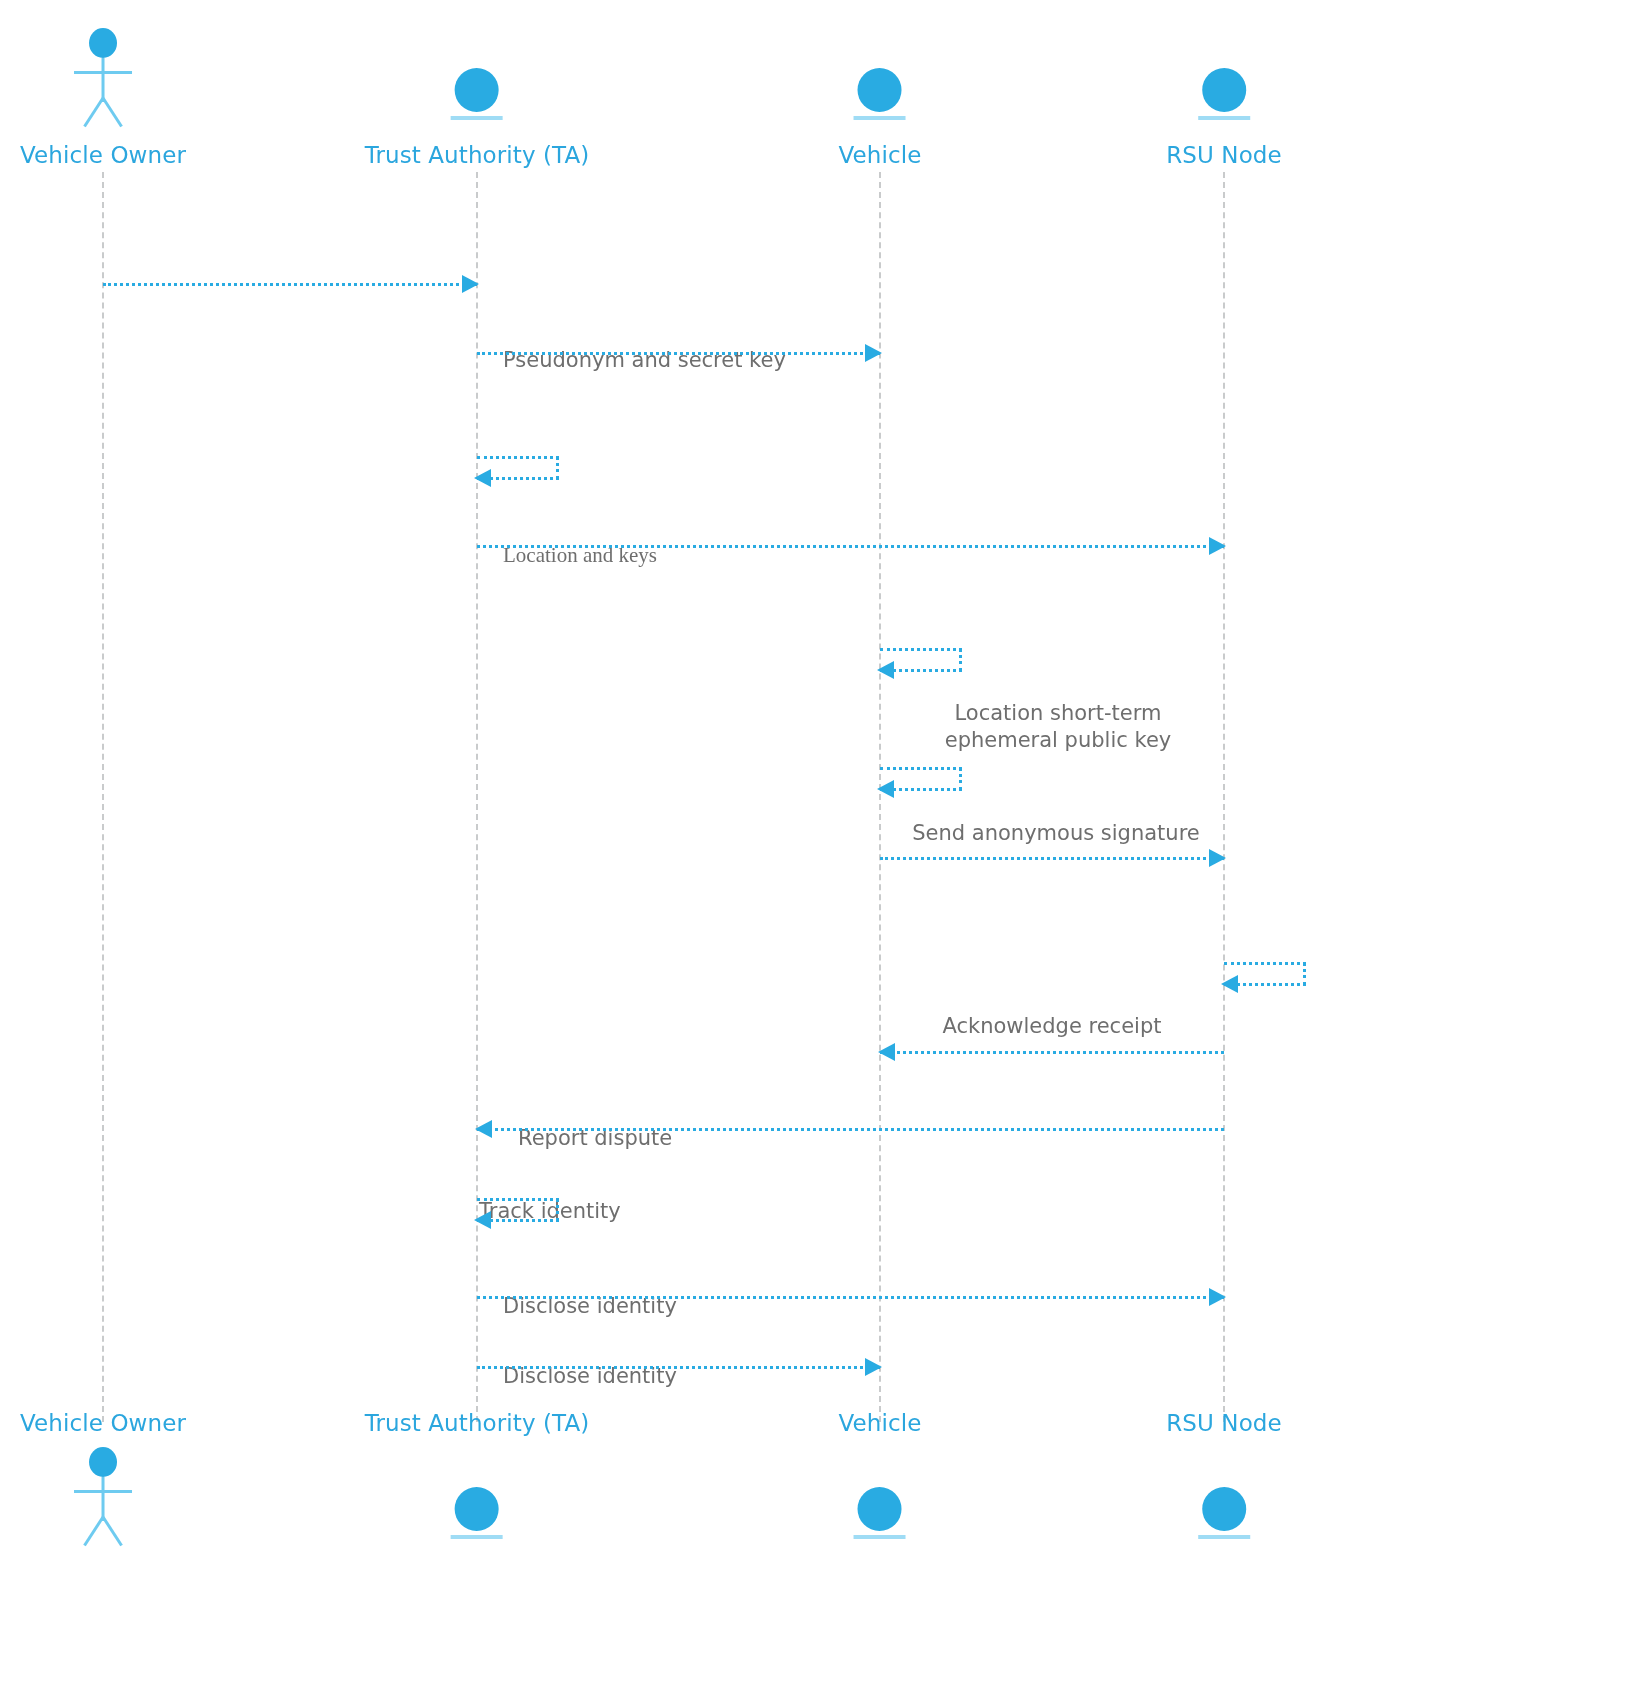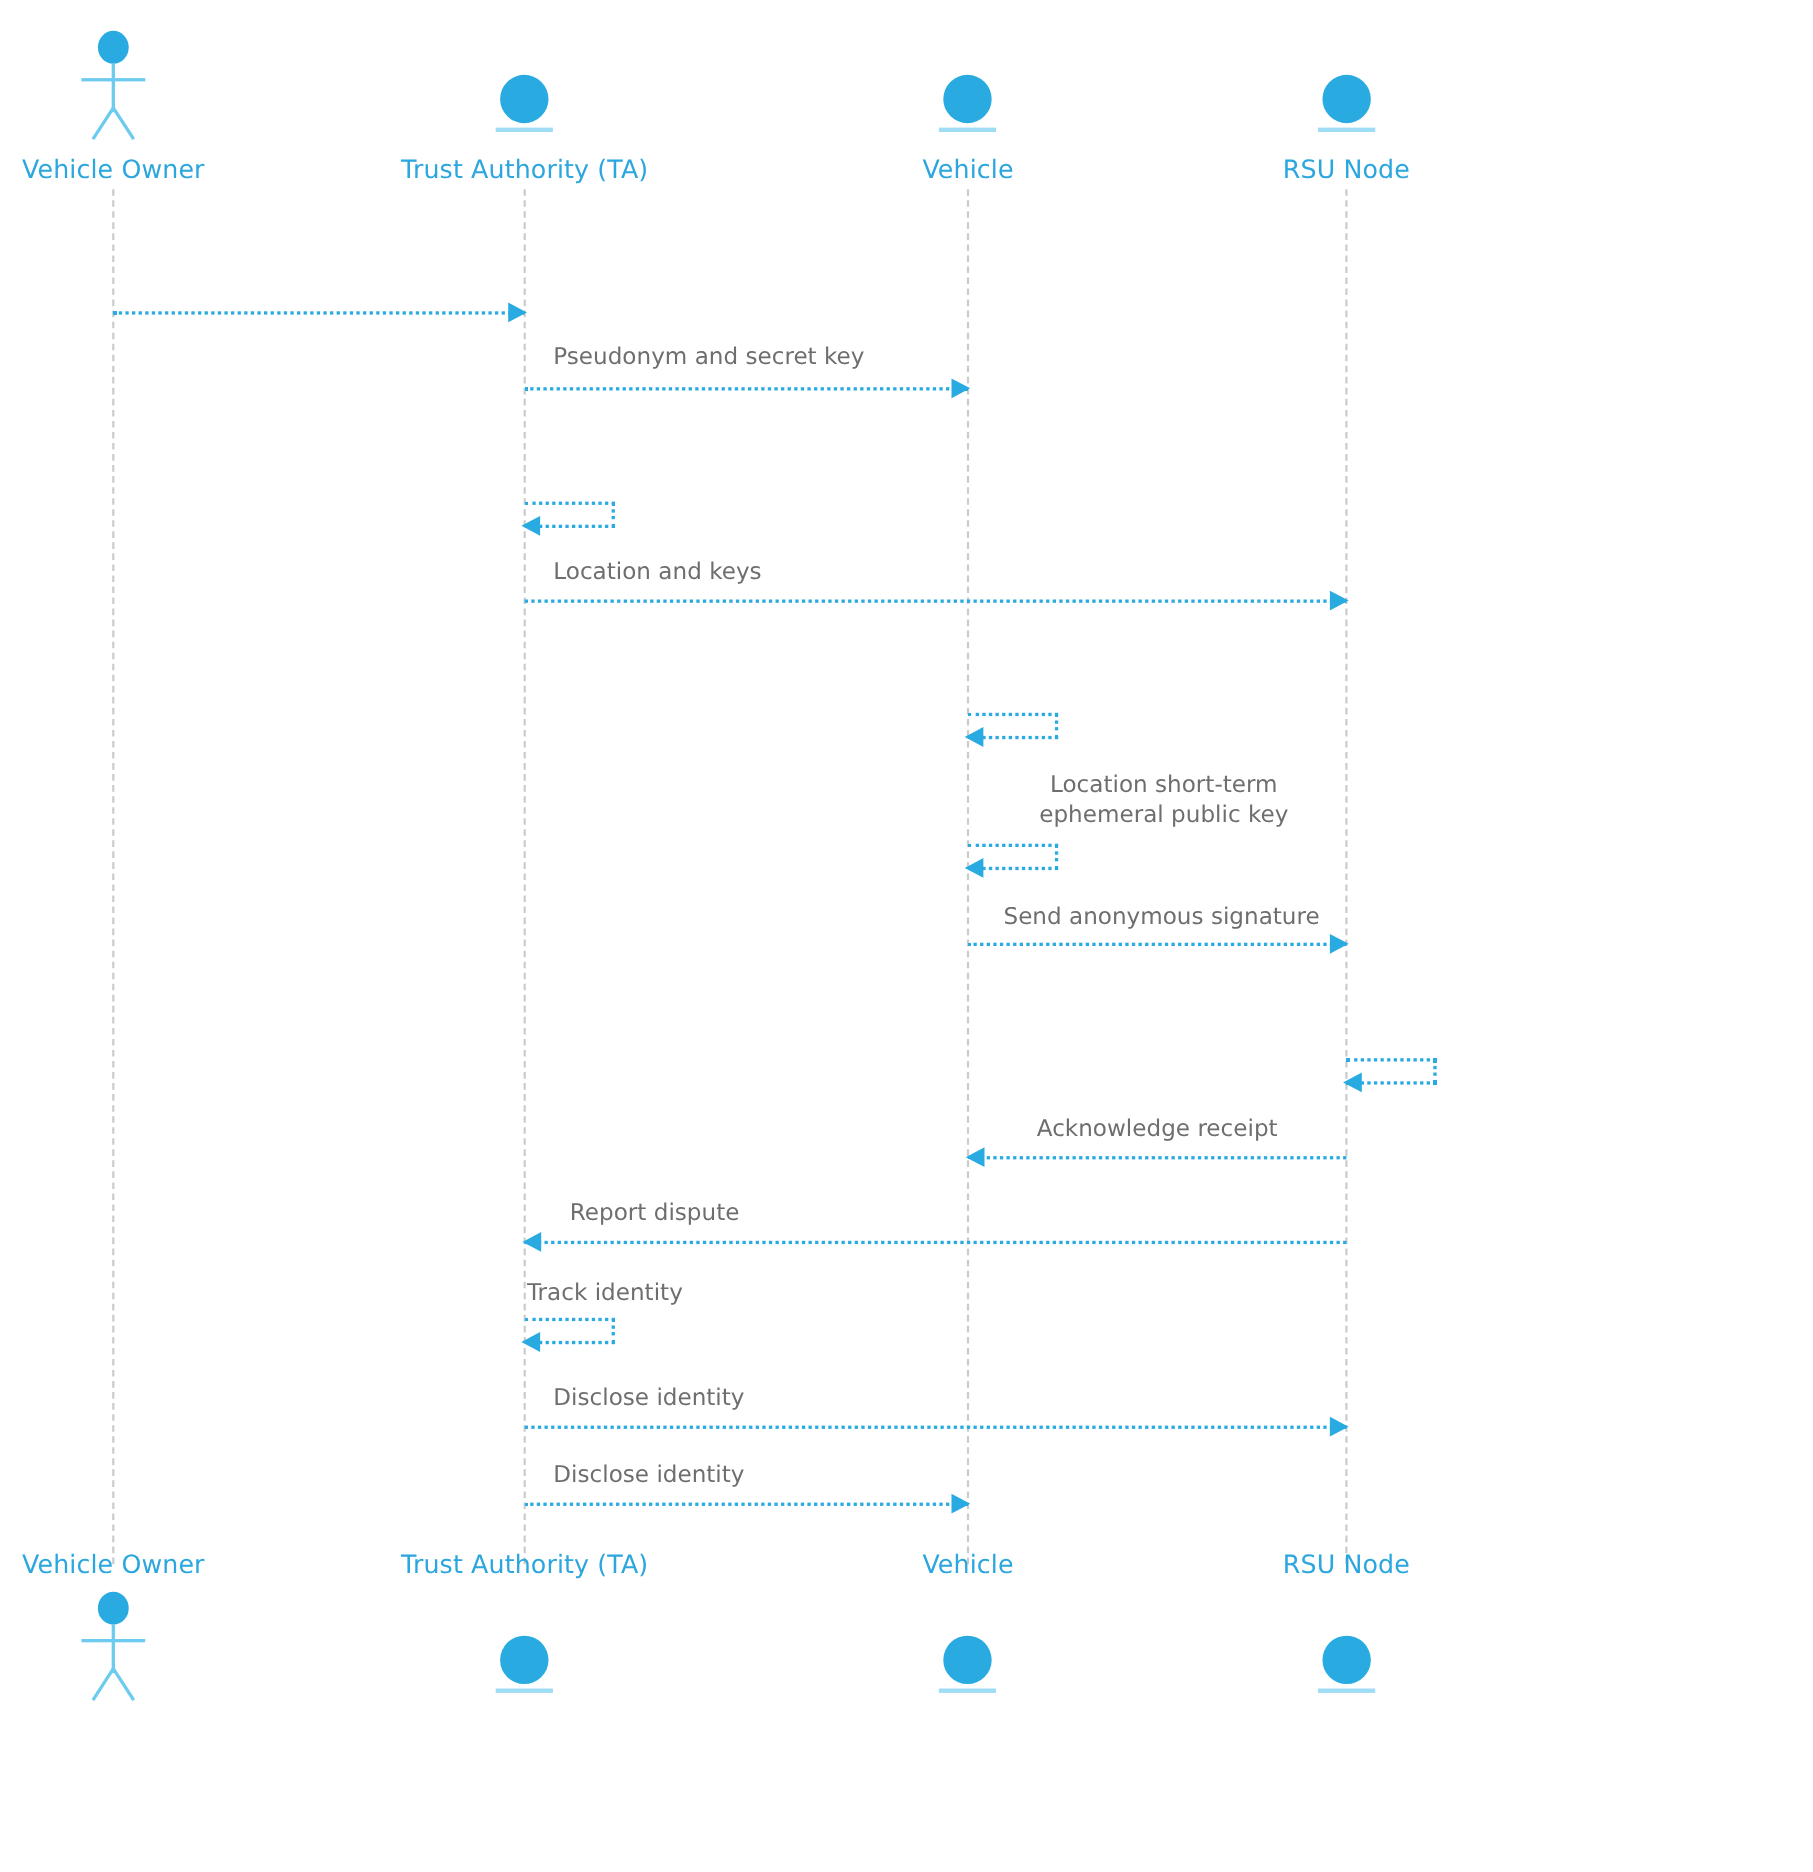--- a/index.html
+++ b/index.html
@@ -144,21 +144,21 @@
     border-right: 17px solid #29ABE2;
   }
   .msg-label {
     position: absolute;
     font-size: 21px;
     color: #6E6E6E;
     line-height: 1.28;
     white-space: pre;
     text-align: center;
   }
-  .msg-label.left-align { text-align: left; }
+  .msg-label.left-align { text-align: left; margin-top: 36px; }
 
   
   .selfmsg {
     position: absolute;
   }
   .selfmsg .top {
     position: absolute;
     left: 0; top: 0;
     height: 0;
     border-top: 3px dotted #29ABE2;
@@ -242,21 +242,21 @@
   </div>
 
   <div class="msg-label left-align" style="left:503px; top:388px; width:420px;"></div>
   <div class="selfmsg" style="left:477px; top:456px; width:82px; height:24px;">
     <div class="top" style="width:82px;"></div>
     <div class="side" style="left:79px; height:24px;"></div>
     <div class="bot" style="width:82px; top:21px;"></div>
     <div class="head-l" style="top:13px;"></div>
   </div>
 
-  <div class="msg-label left-align" style="left:503px; top:506px; width:400px;"><div>Location and keys</div></div>
+  <div class="msg-label left-align" style="left:503px; top:506px; width:400px;font-family:Liberation Serif, serif;"><div>Location and keys</div></div>
   <div class="msg" style="left:477px; top:545px; width:747px;">
     <div class="line"></div>
       <div class="head-r"></div>
   </div>
 
   <div class="selfmsg" style="left:880px; top:648px; width:82px; height:24px;">
     <div class="top" style="width:82px;"></div>
     <div class="side" style="left:79px; height:24px;"></div>
     <div class="bot" style="width:82px; top:21px;"></div>
     <div class="head-l" style="top:13px;"></div>

